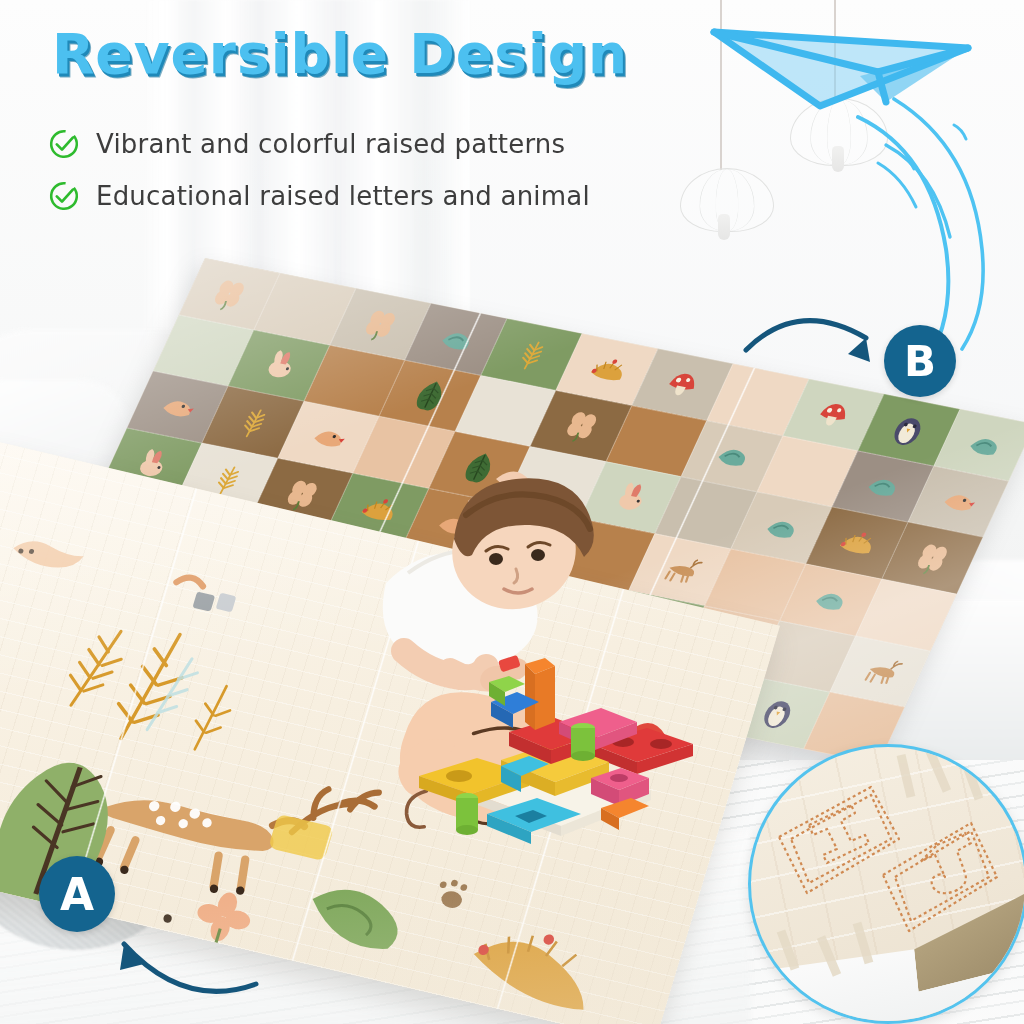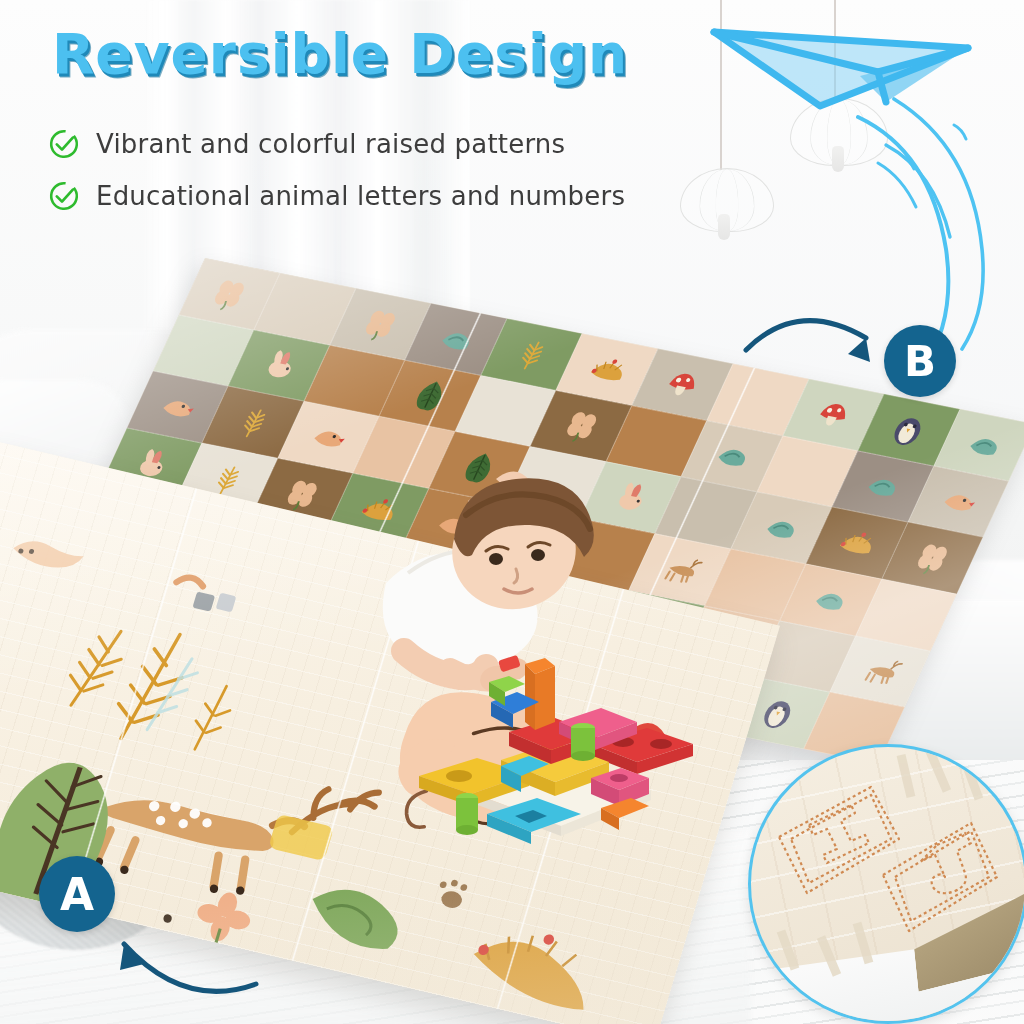--- a/index.html
+++ b/index.html
@@ -822,21 +822,21 @@
         <circle cx="20" cy="20" r="16" fill="none" stroke="#2ebb2e" stroke-width="3.2" stroke-dasharray="88 22" transform="rotate(-40 20 20)"></circle>
         <path d="M11 20.5 L17.5 27 L31 12" fill="none" stroke="#2ebb2e" stroke-width="3.4" stroke-linecap="round" stroke-linejoin="round"></path>
       </svg>
       <span class="btext">Vibrant and colorful raised patterns</span>
     </div>
     <div class="bullet">
       <svg class="chk" viewBox="0 0 40 40">
         <circle cx="20" cy="20" r="16" fill="none" stroke="#2ebb2e" stroke-width="3.2" stroke-dasharray="88 22" transform="rotate(-40 20 20)"></circle>
         <path d="M11 20.5 L17.5 27 L31 12" fill="none" stroke="#2ebb2e" stroke-width="3.4" stroke-linecap="round" stroke-linejoin="round"></path>
       </svg>
-      <span class="btext">Educational animal letters and numbers</span>
+      <span class="btext">Educational raised letters and animal</span>
     </div>
   </div>
 
   <svg class="plane" viewBox="0 0 290 110">
     <path d="M14 22 L268 38 L120 96 z" fill="#8ad3f5" opacity=".55"></path>
     <path d="M160 66 L268 38 L186 92 z" fill="#6cc8f2" opacity=".75"></path>
     <g fill="none" stroke="#3fb8ef" stroke-width="7" stroke-linejoin="round" stroke-linecap="round">
       <path d="M14 22 L268 38 L120 96 Z"></path>
       <path d="M14 22 L178 62 L268 38"></path>
       <path d="M178 62 L186 92"></path>

